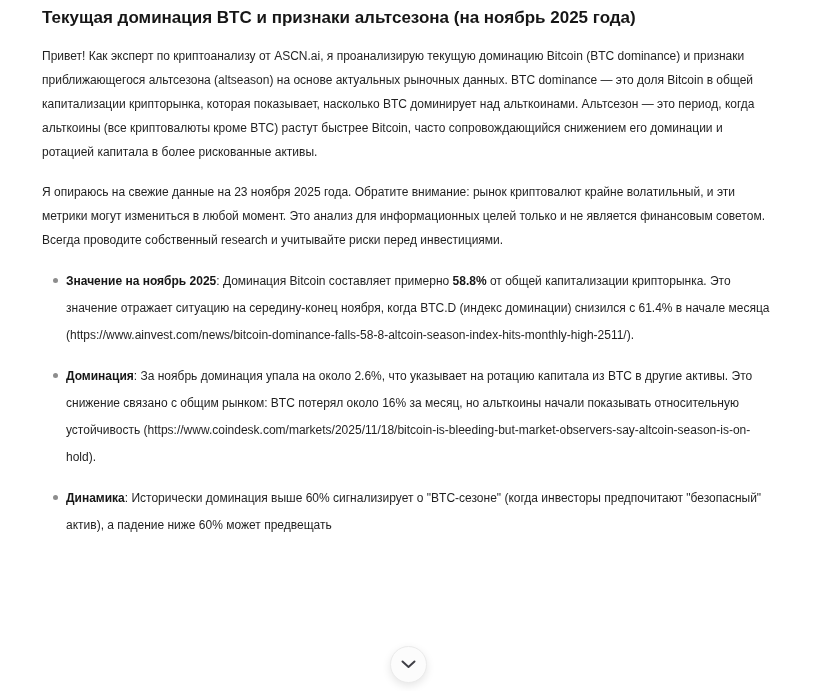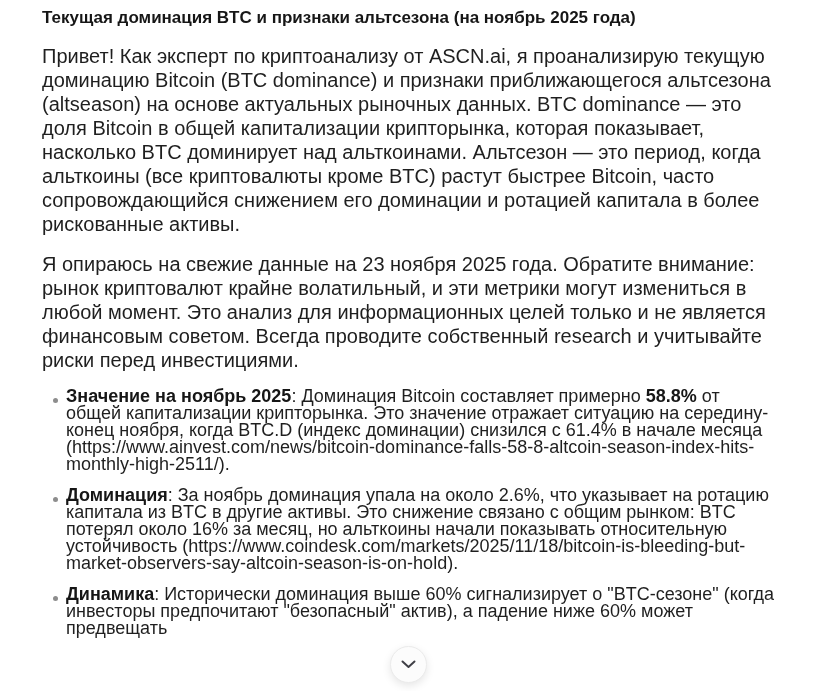--- a/index.html
+++ b/index.html
@@ -24,41 +24,41 @@
     width: 816px;
   }
   .article-title {
     font-size: 17px;
     line-height: 25px;
     font-weight: 700;
     margin: 0 0 14px 0;
     color: #161616;
   }
   p.body-para {
-    font-size: 20px;
+    font-size: 12px;
     line-height: 24px;
     margin: 0 0 16px 0;
     overflow-wrap: break-word;
   }
   .section-heading {
     font-size: 16px;
     line-height: 24px;
     font-weight: 700;
     margin: 20px 0 10px 0;
     color: #161616;
   }
   ul.bullet-list {
     list-style: none;
     margin: 0;
     padding: 0 0 0 24px;
   }
   ul.bullet-list li {
     position: relative;
-    font-size: 18px;
-    line-height: 17px;
+    font-size: 12px;
+    line-height: 27px;
     margin: 0 0 14px 0;
     overflow-wrap: break-word;
   }
   ul.bullet-list li::before {
     content: "";
     position: absolute;
     left: -13px;
     top: 10px;
     width: 5px;
     height: 5px;

